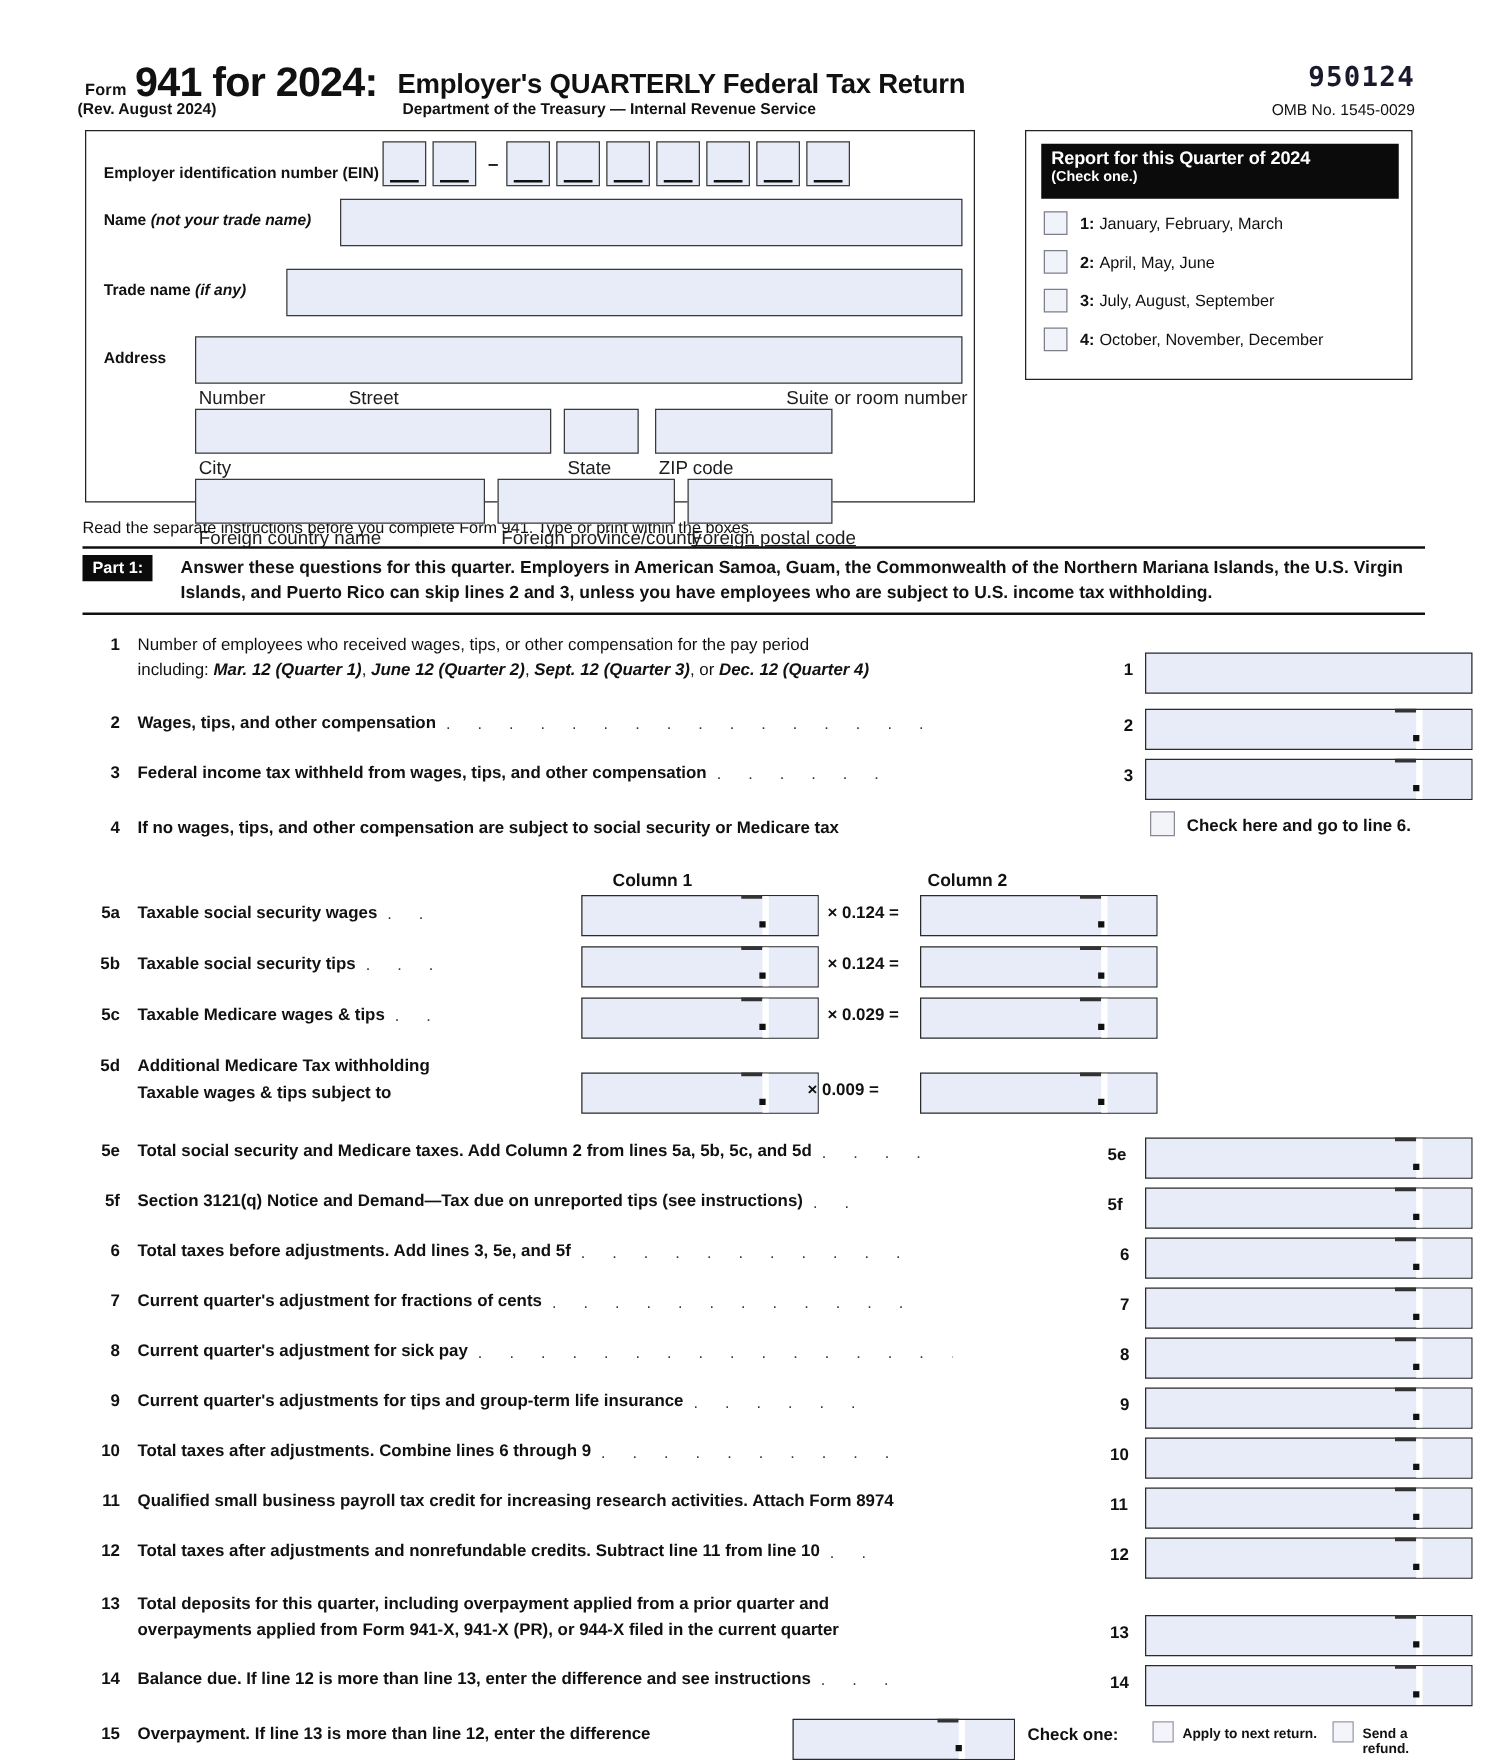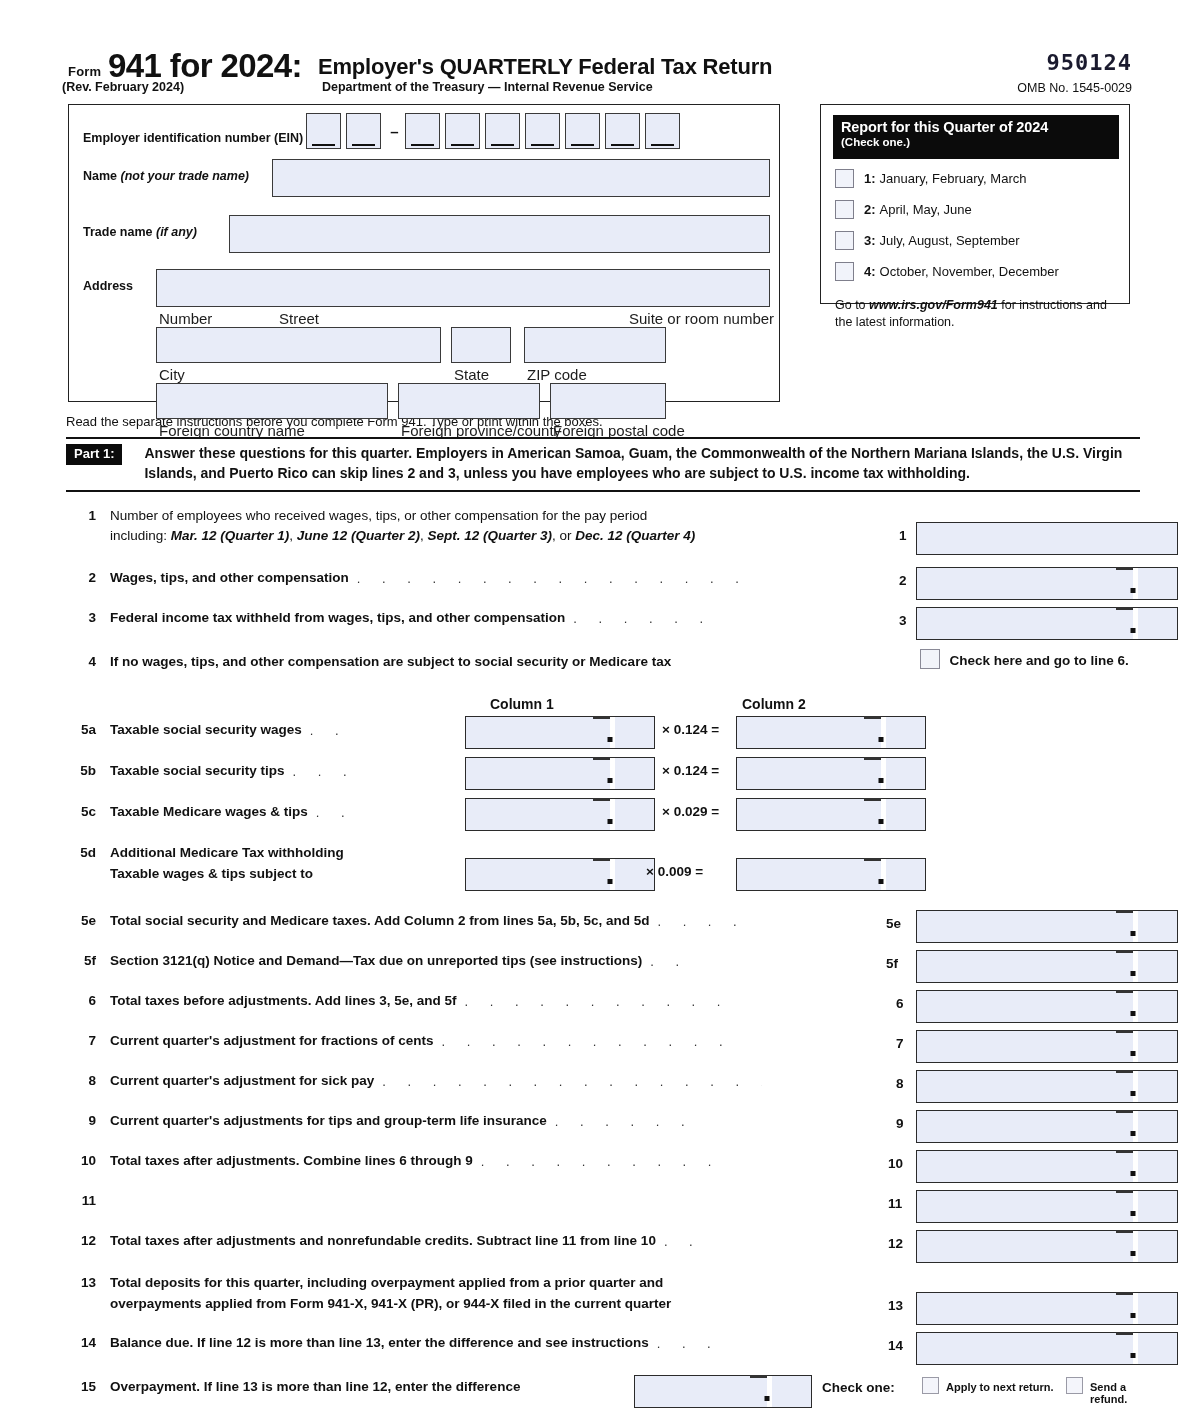--- a/index.html
+++ b/index.html
@@ -186,21 +186,21 @@
 
   .mult { position:absolute; font-size:13.5px; font-weight:bold; }
 </style>
 </head>
 <body>
 
 <div class="page">
 
   <div class="hdr">
     <div class="hdr-form-word">Form</div>
-    <div class="hdr-rev">(Rev. February 2024)</div>
+    <div class="hdr-rev">(Rev. August 2024)</div>
     <div class="hdr-941">941 for 2024:</div>
     <div class="hdr-title">Employer's QUARTERLY Federal Tax Return</div>
     <div class="hdr-dept">Department of the Treasury — Internal Revenue Service</div>
     <div class="hdr-ocr">950124</div>
     <div class="hdr-omb">OMB No. 1545-0029</div>
   </div>
 
   <div class="toprow">
 
     <div class="entity-box">
@@ -272,23 +272,20 @@
         <span class="qcheck"></span>
         <b>3:</b>
         <span>July, August, September</span>
       </div>
       <div class="qitem" style="top:157px">
         <span class="qcheck"></span>
         <b>4:</b>
         <span>October, November, December</span>
       </div>
 
-      <div class="qgoto" style="top:192px">
-        <span>Go to </span><i>www.irs.gov/Form941</i><span> for instructions and the latest information.</span>
-      </div>
     </div>
   </div>
 
   <div class="readline">Read the separate instructions before you complete Form 941. Type or print within the boxes.</div>
 
   <div class="part1wrap">
     <div class="part1-top-rule"></div>
     <div class="part1-row">
       <div class="part1-tag">Part 1:</div>
       <div class="part1-text">Answer these questions for this quarter. Employers in American Samoa, Guam, the Commonwealth of the Northern Mariana Islands, the U.S. Virgin Islands, and Puerto Rico can skip lines 2 and 3, unless you have employees who are subject to U.S. income tax withholding.</div>
@@ -528,20 +525,23 @@
         <div class="amt" style="position:absolute; left:806px; top:-1px; width:262px;">
           <div class="cents-sep"></div>
           <div class="dot"></div>
         </div>
       </div>
     </div>
 
     <div class="li" style="margin-top:6px">
       <div class="li-num">11</div>
       <div class="li-body" style="height:34px">
+        <div class="li-txt">
+          <b>Qualified small business payroll tax credit for increasing research activities.</b><span class="norm"> Attach Form 8974</span>
+        </div>
         <div class="right-tag" style="left:778px; top:5px">11</div>
         <div class="amt" style="position:absolute; left:806px; top:-1px; width:262px;">
           <div class="cents-sep"></div>
           <div class="dot"></div>
         </div>
       </div>
     </div>
 
     <div class="li" style="margin-top:6px">
       <div class="li-num">12</div>

